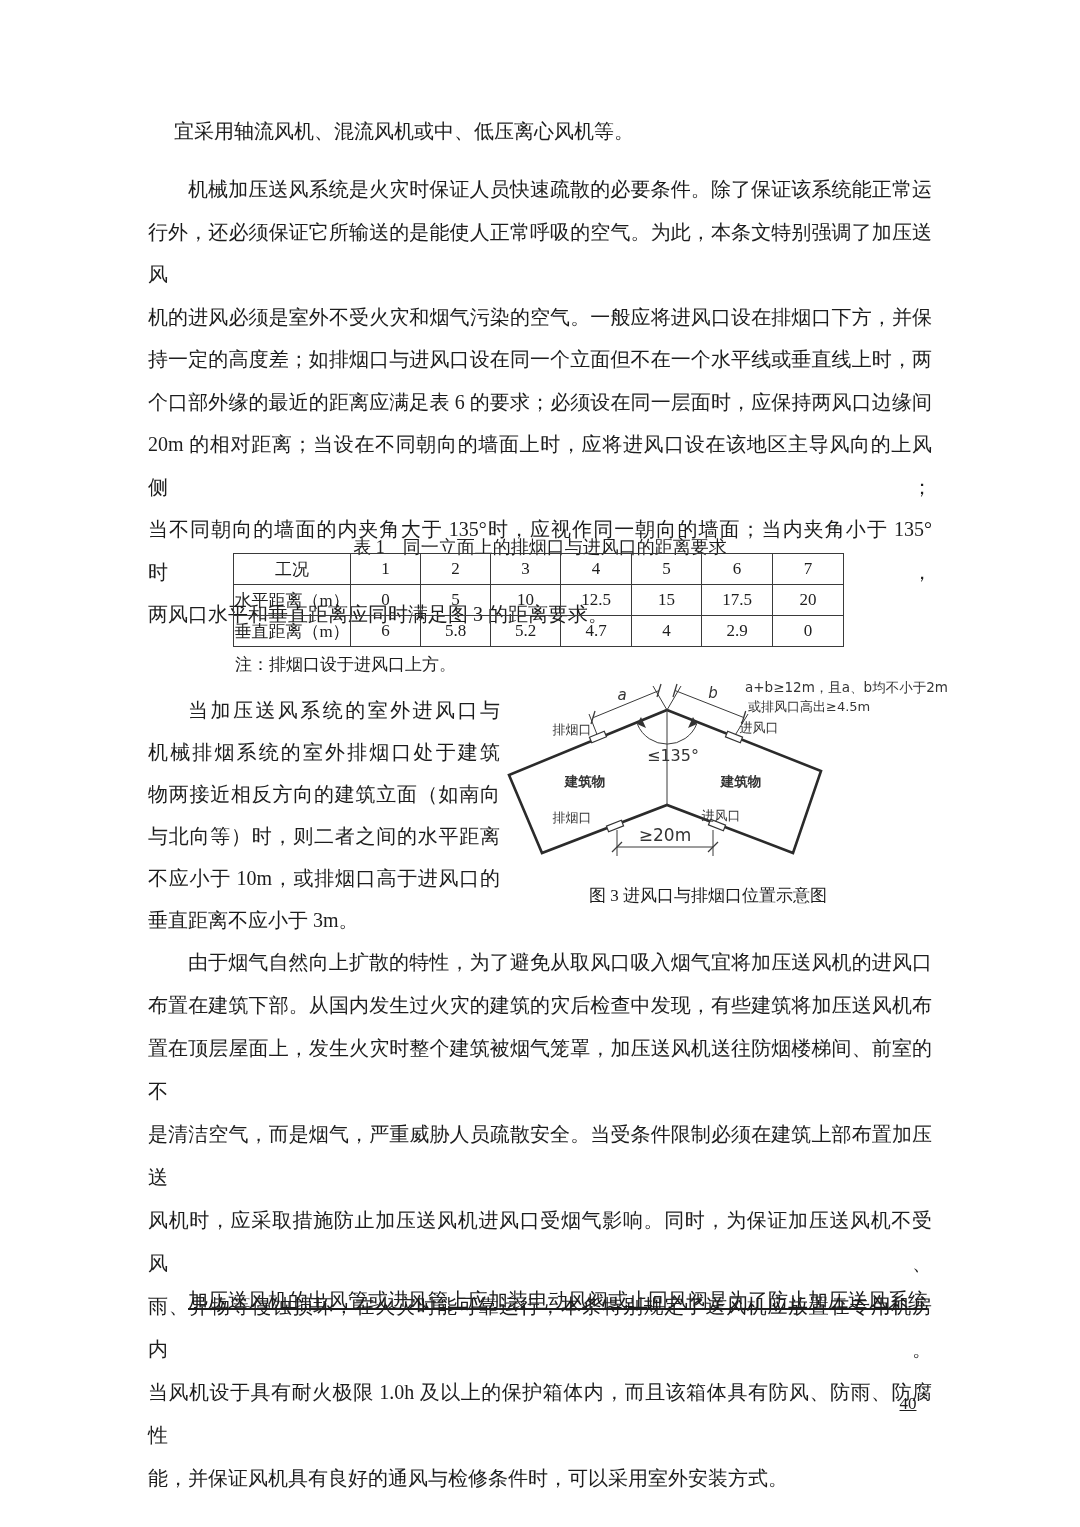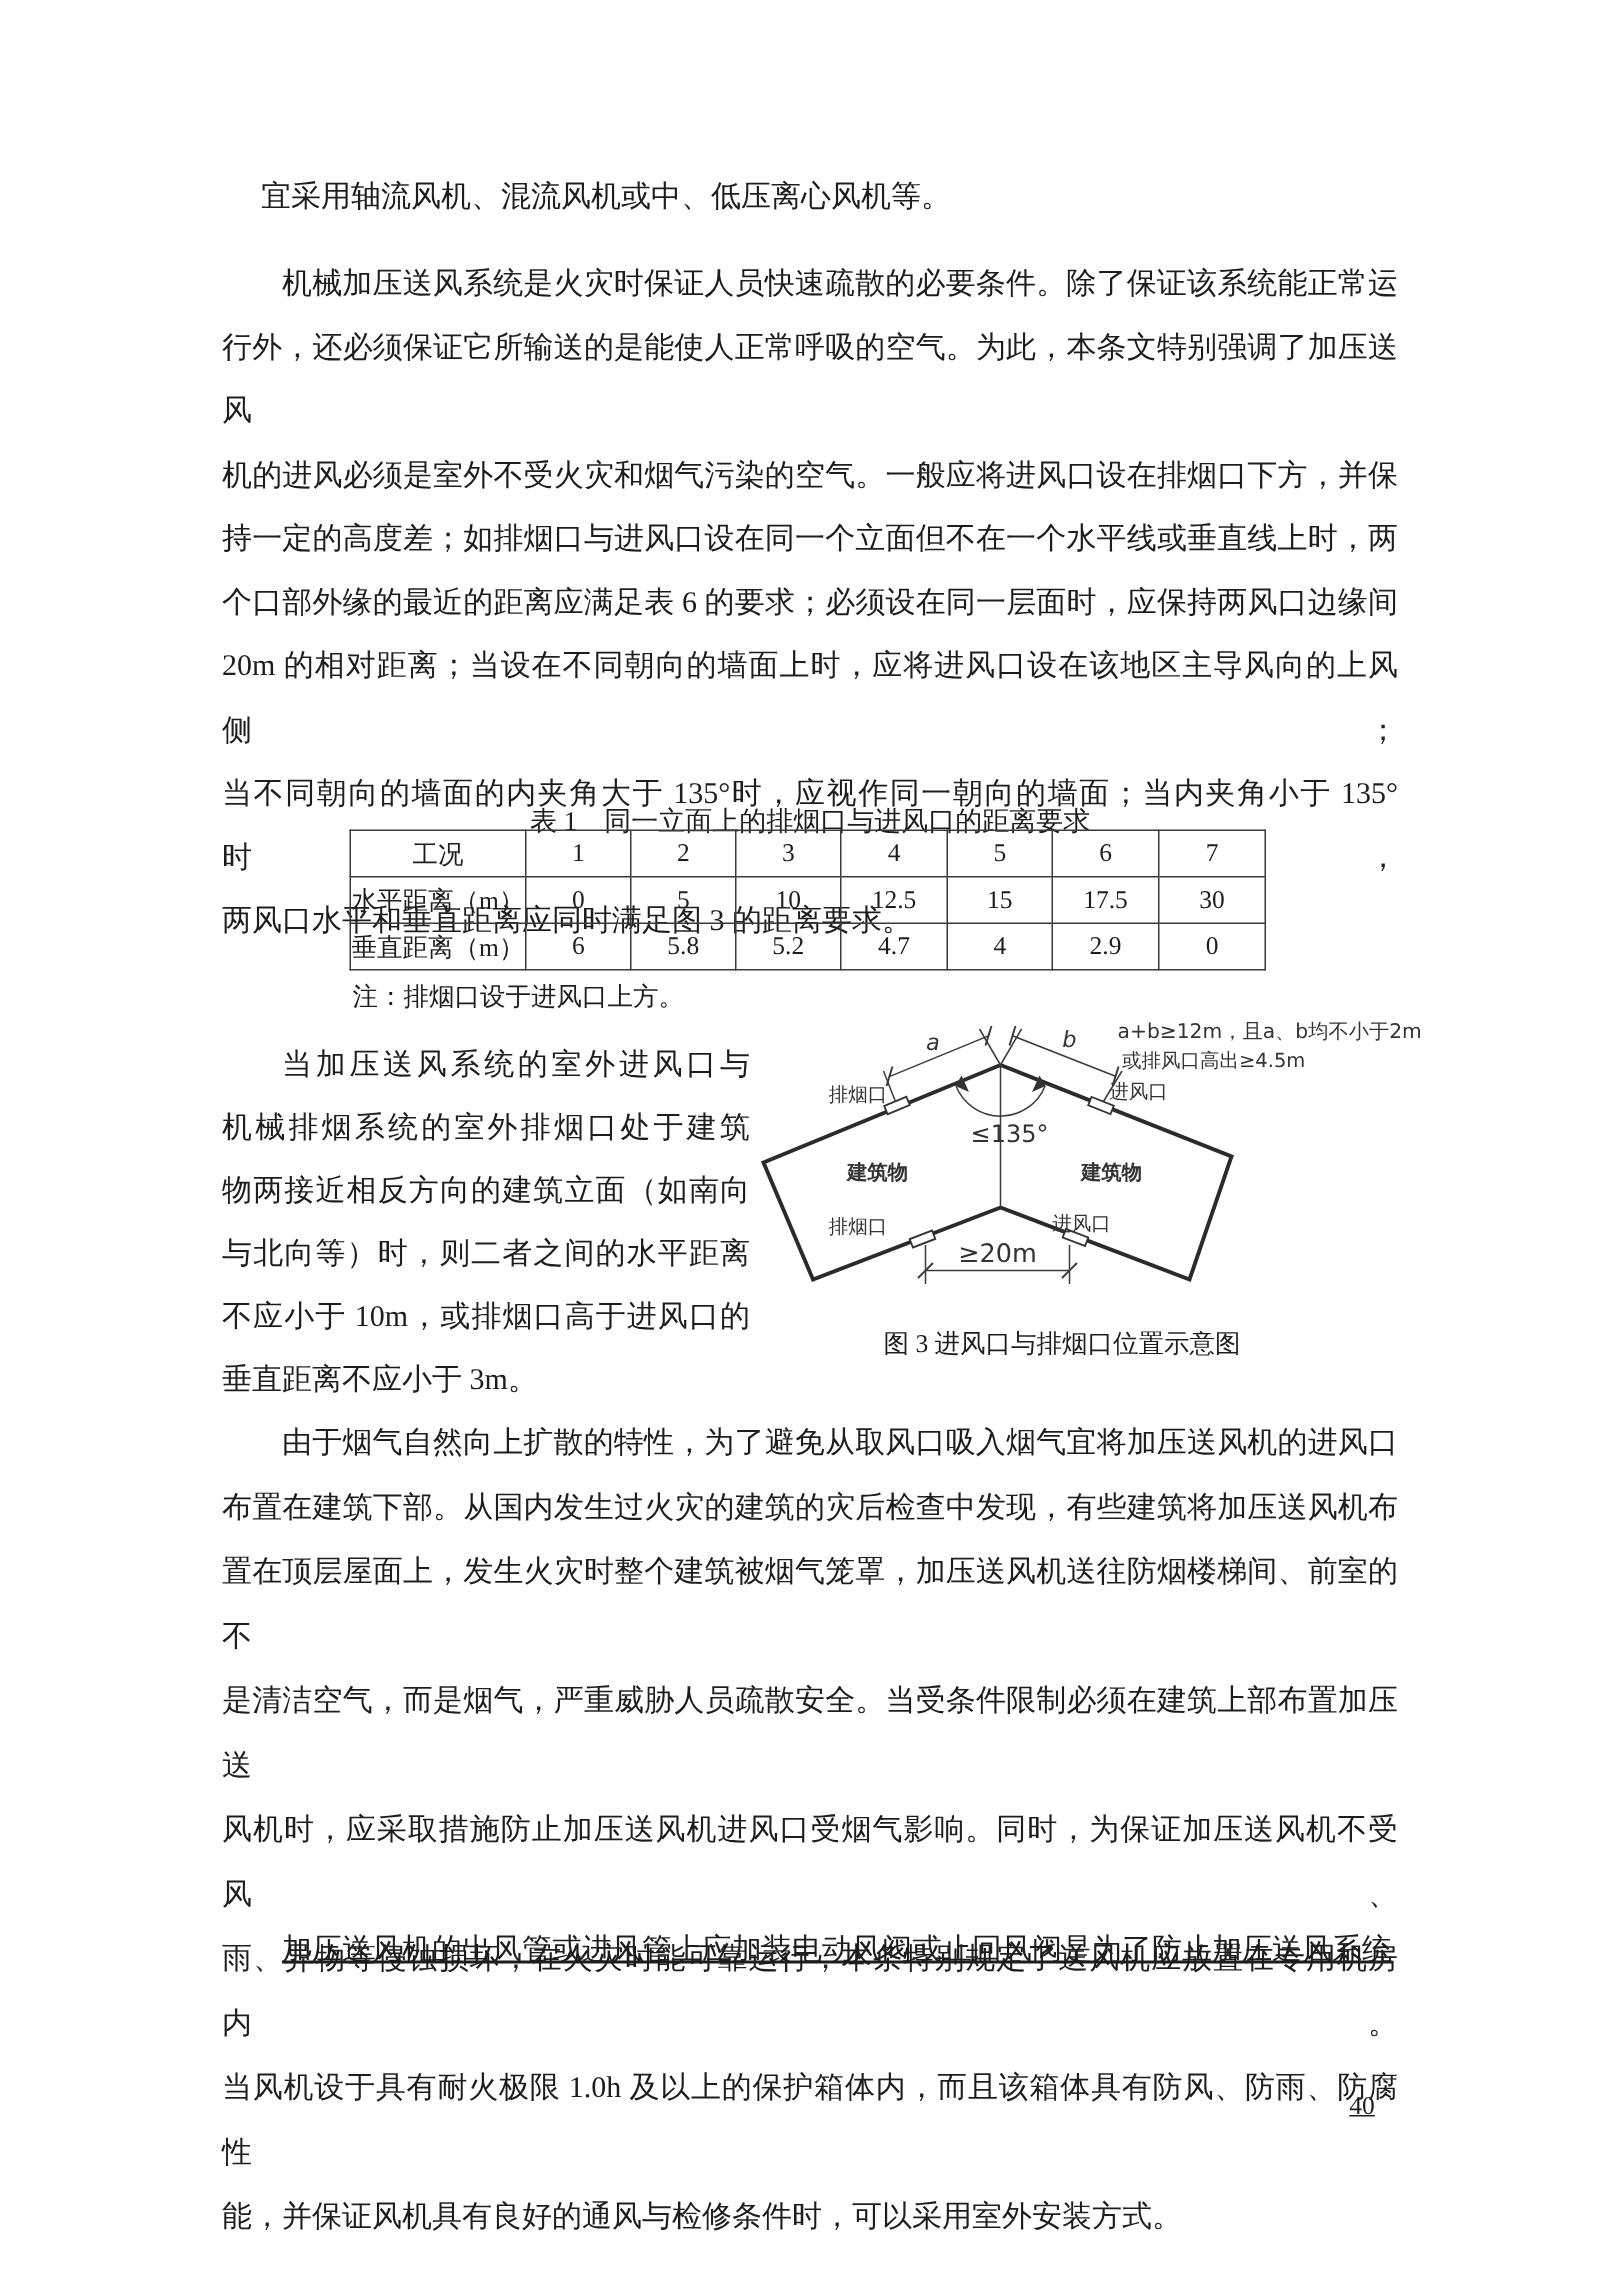--- a/index.html
+++ b/index.html
@@ -95,21 +95,21 @@
       <td>7</td>
     </tr>
     <tr>
       <td>水平距离（m）</td>
       <td>0</td>
       <td>5</td>
       <td>10</td>
       <td>12.5</td>
       <td>15</td>
       <td>17.5</td>
-      <td>30</td>
+      <td>20</td>
     </tr>
     <tr>
       <td>垂直距离（m）</td>
       <td>6</td>
       <td>5.8</td>
       <td>5.2</td>
       <td>4.7</td>
       <td>4</td>
       <td>2.9</td>
       <td>0</td>

